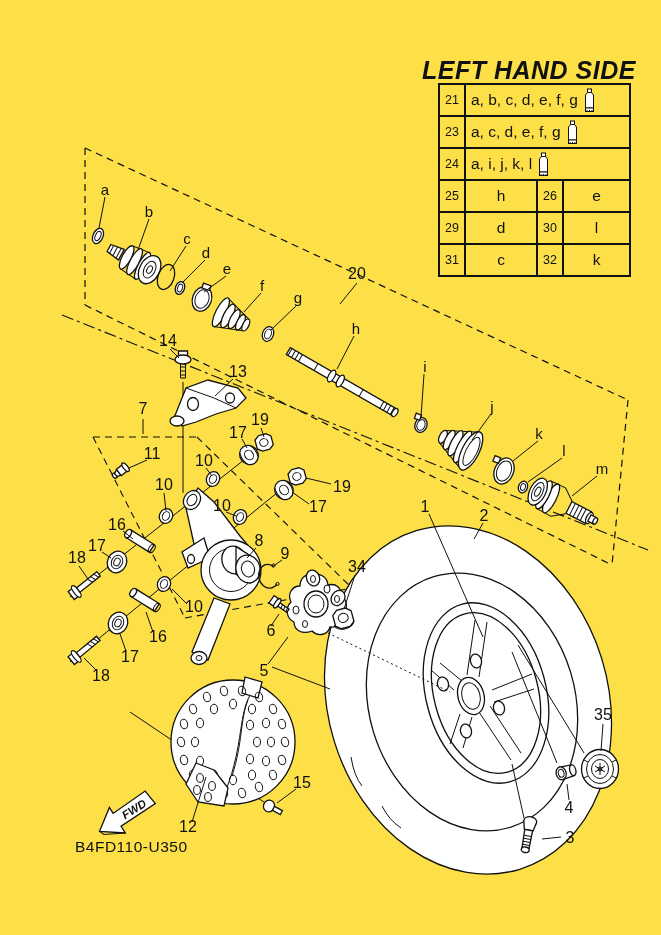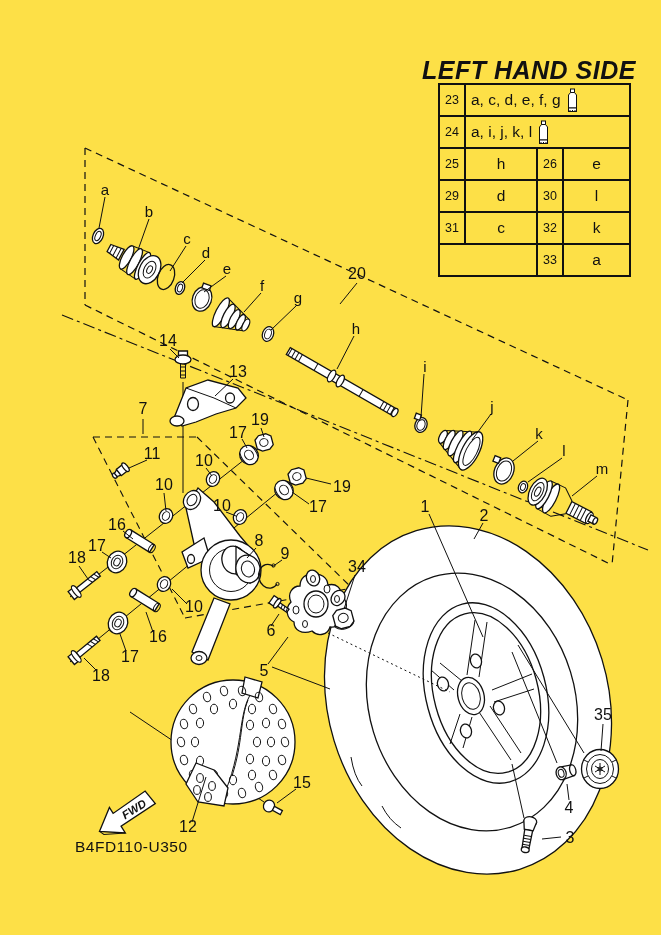--- a/index.html
+++ b/index.html
@@ -27,20 +27,36 @@
 </style>
 </head>
 <body>
 
 <div class="canvas">
 
   <div class="title">LEFT HAND SIDE</div>
 
   <table class="parts-table">
     <tbody>
+        <tr>
+      <td class="num">21</td>
+      <td class="letters" colspan="3">
+            <span class="lets">
+              <span>a, b, c, d, e, f, g</span>
+        <svg class="tube" width="13" height="25" viewBox="0 0 13 25">
+                <g stroke="#111" fill="#fff" stroke-width="1">
+                  <rect x="4.5" y="1" width="4" height="3.5"></rect>
+                  <path d="M2.5 7 L4.5 4.5 H8.5 L10.5 7 V20 H2.5 Z"></path>
+                  <rect x="2.5" y="20" width="8" height="3.5"></rect>
+                  <path d="M4 22 v1 M6.5 22 v1 M9 22 v1" fill="none"></path>
+                </g>
+              </svg>
+            </span>
+          </td>
+    </tr>
     <tr>
       <td class="num">23</td>
       <td class="letters" colspan="3">
             <span class="lets">
               <span>a, c, d, e, f, g</span>
         <svg class="tube" width="13" height="25" viewBox="0 0 13 25">
                 <g stroke="#111" fill="#fff" stroke-width="1">
                   <rect x="4.5" y="1" width="4" height="3.5"></rect>
                   <path d="M2.5 7 L4.5 4.5 H8.5 L10.5 7 V20 H2.5 Z"></path>
                   <rect x="2.5" y="20" width="8" height="3.5"></rect>
@@ -77,25 +93,20 @@
       <td class="ctr c1">d</td>
       <td class="num">30</td>
       <td class="ctr c2">l</td>
     </tr>
     <tr>
       <td class="num">31</td>
       <td class="ctr c1">c</td>
       <td class="num">32</td>
       <td class="ctr c2">k</td>
     </tr>
-    <tr>
-      <td class="blank" colspan="2"></td>
-      <td class="num">33</td>
-      <td class="ctr c2">a</td>
-    </tr>
   </tbody>
     </table>
 
   <div class="code">B4FD110-U350</div>
 
   <svg class="diagram" width="661" height="935" viewBox="0 0 661 935">
 
     <g stroke="#111" stroke-width="1.2" fill="none" stroke-dasharray="7 5">
       <path d="M85 148 L628 400"></path>
       <path d="M85 148 L85 305"></path>

